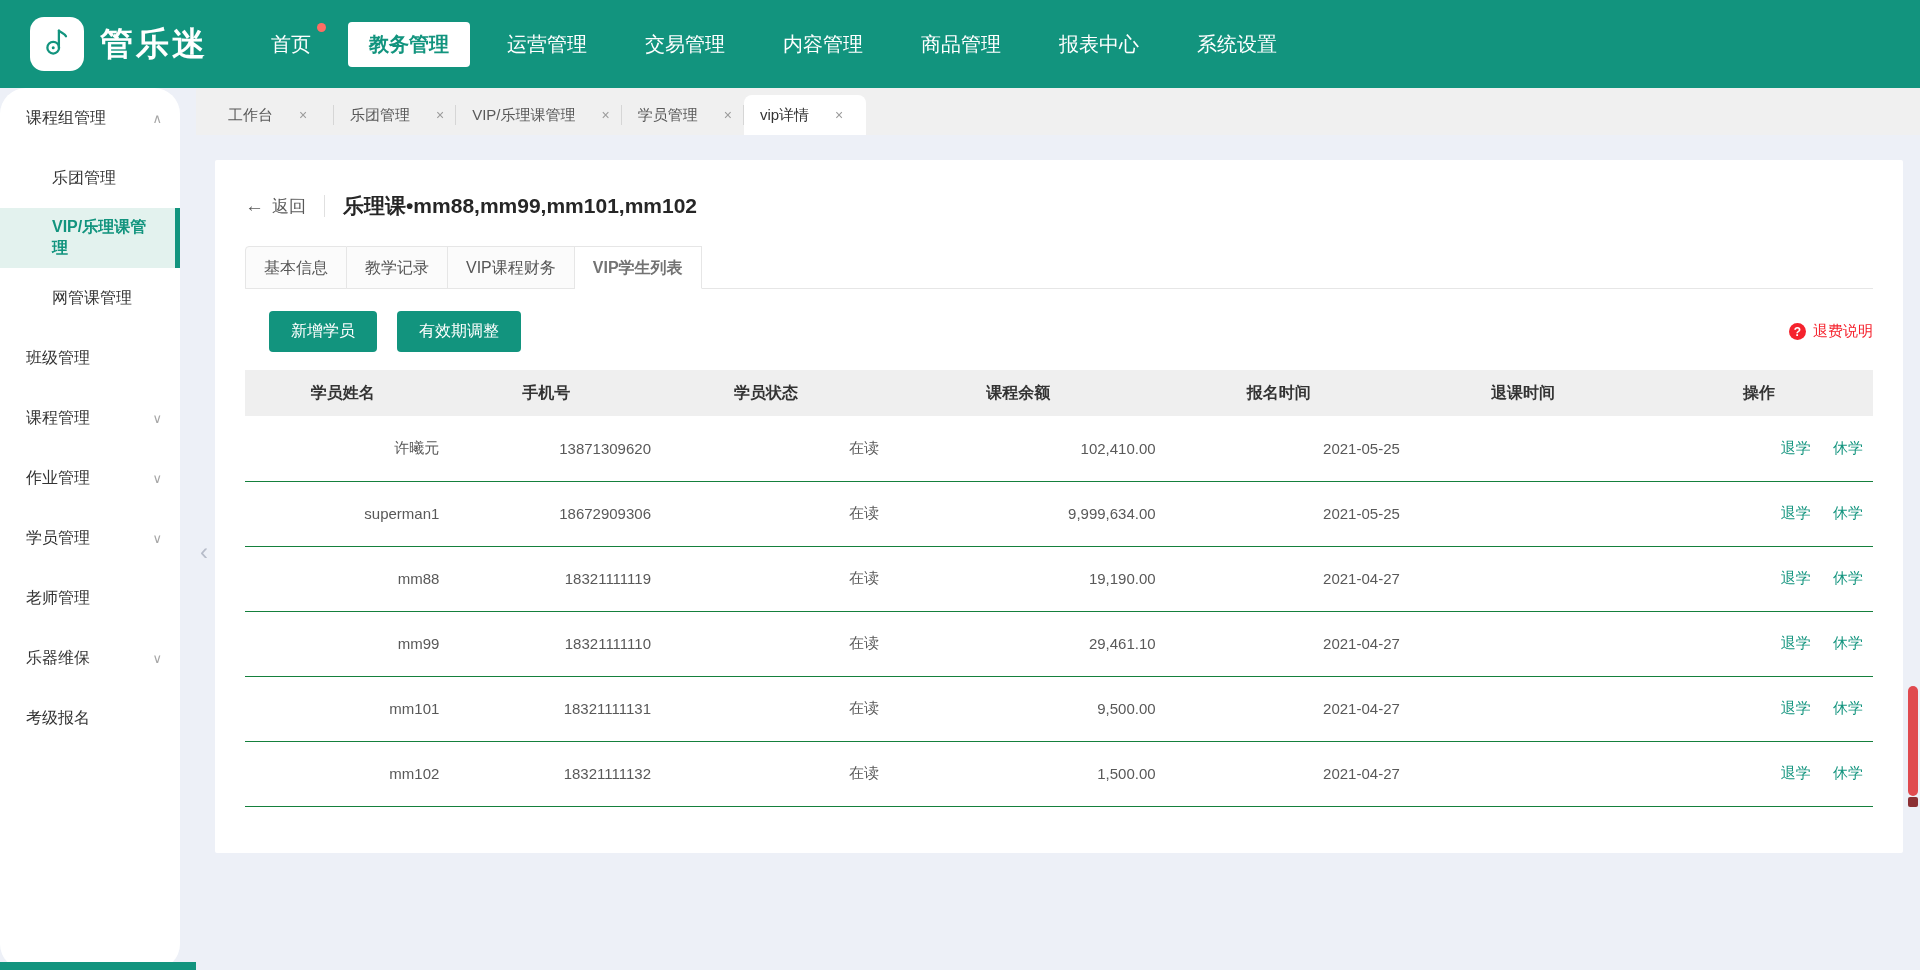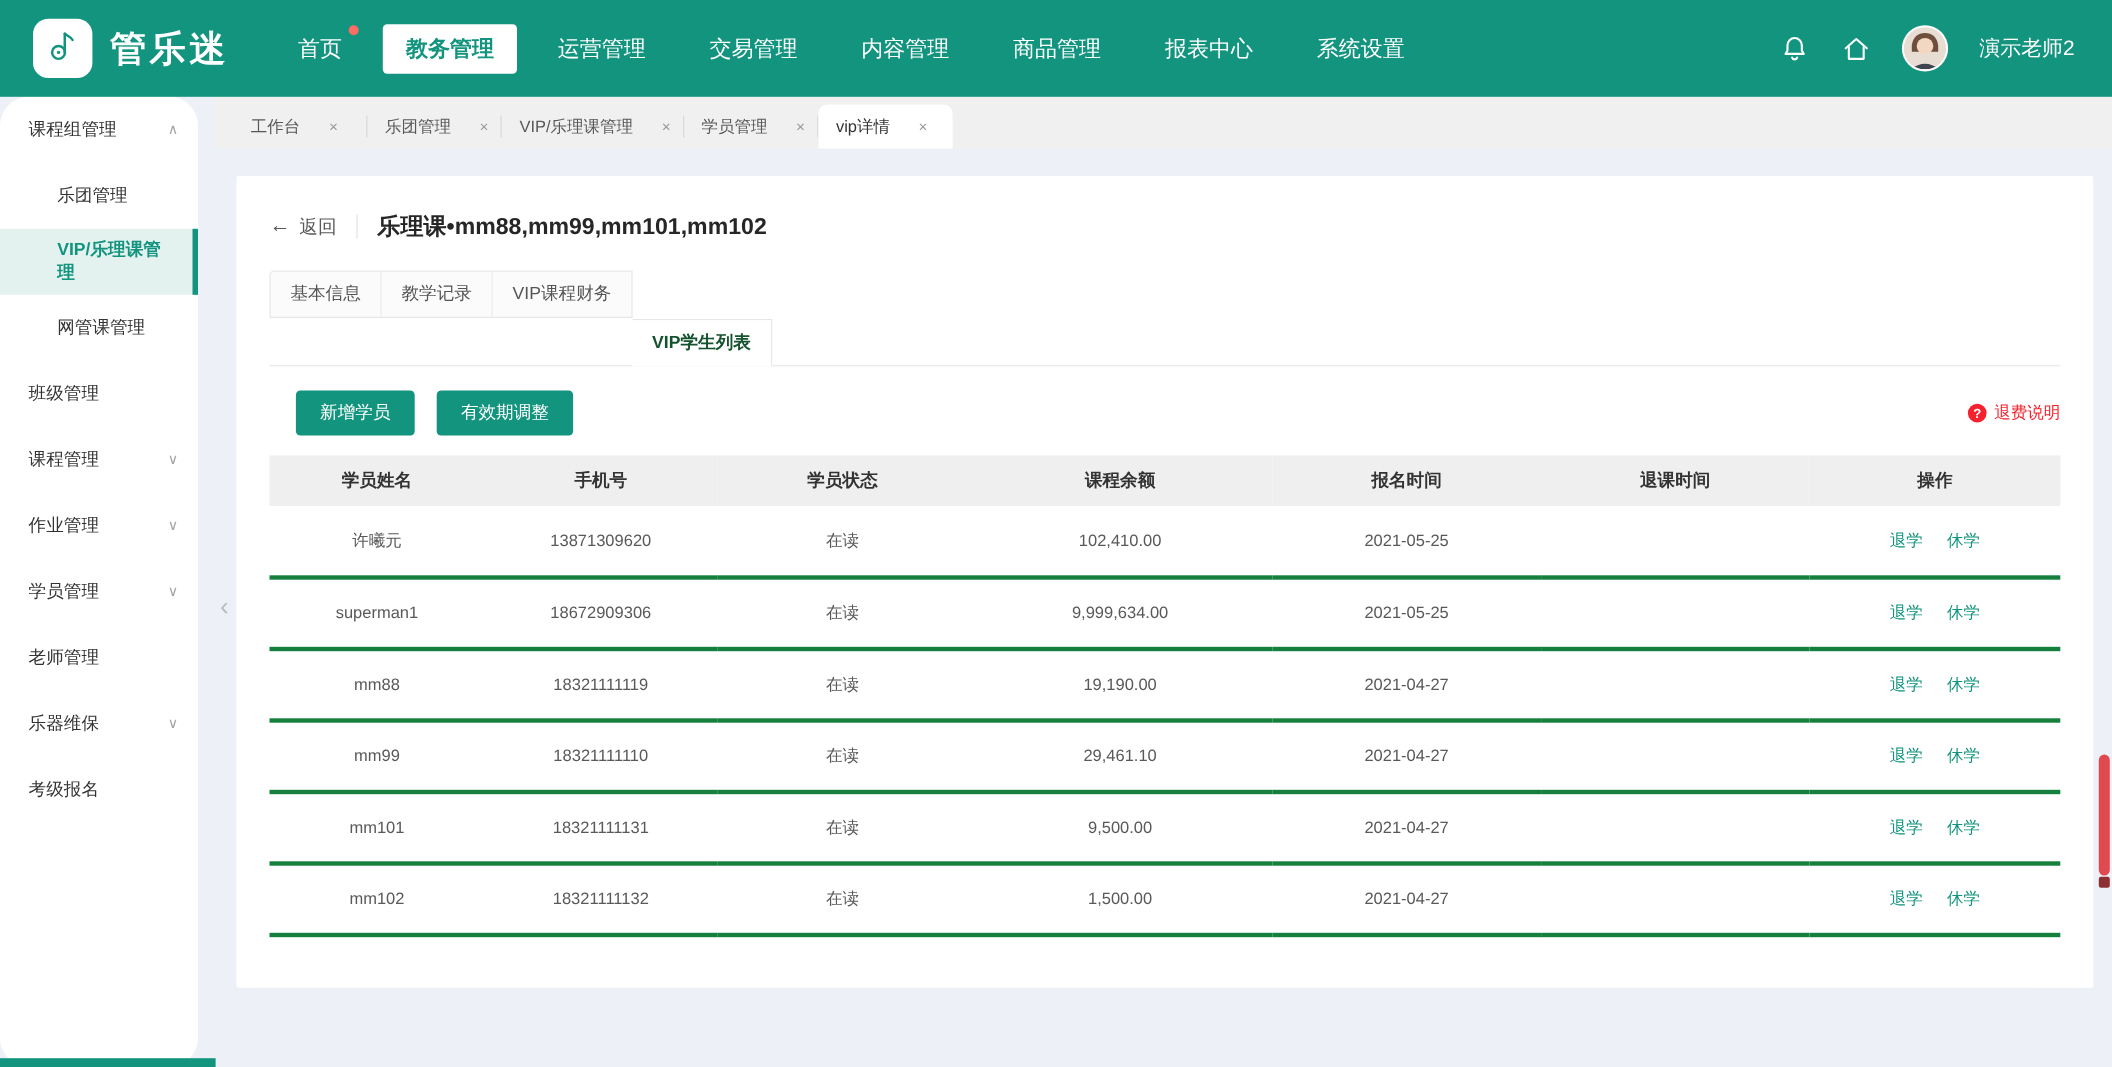--- a/index.html
+++ b/index.html
@@ -49,30 +49,30 @@
   .back-row { display:flex; align-items:center; }
   .back-link { display:flex; align-items:center; gap:8px; color:#595959; font-size:17px; cursor:pointer; }
   .back-arrow { font-size:19px; color:#595959; }
   .v-divider { width:1px; height:22px; background:#e0e0e0; margin:0 18px; }
   .page-title { font-size:21px; font-weight:bold; color:#262626; }
 
   .detail-tabs { margin-top:26px; display:flex; border-bottom:1px solid #e6e6e6; }
   .dtab { height:43px; line-height:41px; min-width:97px; padding:0 18px; text-align:center; font-size:16px; color:#555;
           background:#fbfbfb; border:1px solid #e6e6e6; border-left-width:0; margin-bottom:-1px; cursor:pointer; }
   .dtab:first-child { border-left-width:1px; border-top-left-radius:4px; }
-  .dtab.active { background:#fff; color:#14532d; font-weight:bold; border-bottom-color:#fff;margin-top:44px; }
+  .dtab.active { background:#fff; color:#737373; font-weight:bold; border-bottom-color:#fff; }
 
   .toolbar { margin-top:22px; display:flex; align-items:center;padding-left:24px; }
   .btn { background:#12947e; color:#fff; border:none; border-radius:4px; font-size:16px; padding:10px 22px; margin-right:20px; cursor:pointer; font-family:inherit; }
   .refund { margin-left:auto; display:flex; align-items:center; gap:7px; color:#f5222d; font-size:15px; cursor:pointer; }
   .q-icon { width:17px; height:17px; border-radius:50%; background:#f5222d; color:#fff; font-size:12px; font-weight:bold; display:flex; align-items:center; justify-content:center; }
 
   table.grid { margin-top:18px; width:100%; border-collapse:collapse; table-layout:fixed; }
   .grid th { background:#efefef; height:46px; font-size:16px; font-weight:600; color:#333; }
-  .grid td { height:65px; text-align:center; font-size:15px; color:#595959; border-bottom:4px solid #15803d; background:#fff; }
+  .grid td { height:65px; text-align:right; font-size:15px; color:#595959; border-bottom:1px solid #15803d; background:#fff; }
   .c1{width:12%}.c2{width:13%}.c3{width:14%}.c4{width:17%}.c5{width:15%}.c6{width:15%}.c7{width:14%}
   .action-link { color:#12947e; margin:0 9px; cursor:pointer; }
 
   
   .scroll-thumb { position:absolute; right:2px; top:686px; width:10px; height:110px; background:#e04a4f; border-radius:5px; z-index:40; cursor:pointer; }
   .scroll-thumb-tip { position:absolute; right:2px; top:797px; width:10px; height:10px; background:#8c3034; border-radius:2px; z-index:40; }
 </style>
 </head>
 <body>
 
@@ -98,43 +98,20 @@
     </div>
     <div class="nav-item active"><span>教务管理</span></div>
     <div class="nav-item"><span>运营管理</span></div>
     <div class="nav-item"><span>交易管理</span></div>
     <div class="nav-item"><span>内容管理</span></div>
     <div class="nav-item"><span>商品管理</span></div>
     <div class="nav-item"><span>报表中心</span></div>
     <div class="nav-item"><span>系统设置</span></div>
   </nav>
 
-  <div class="topbar-right">
-    <span class="top-icon">
-      <svg width="27" height="27" viewBox="0 0 24 24" fill="none" stroke="#ffffff" stroke-width="1.7" stroke-linecap="round" stroke-linejoin="round">
-        <path d="M12 3.2a5.8 5.8 0 0 0-5.8 5.8v4.2L4.6 16h14.8l-1.6-2.8V9A5.8 5.8 0 0 0 12 3.2z"></path>
-        <path d="M10 19a2.1 2.1 0 0 0 4 0"></path>
-      </svg>
-    </span>
-    <span class="top-icon">
-      <svg width="27" height="27" viewBox="0 0 24 24" fill="none" stroke="#ffffff" stroke-width="1.7" stroke-linecap="round" stroke-linejoin="round">
-        <path d="M3.5 11.5 12 4l8.5 7.5"></path>
-        <path d="M6 10.5V20h12v-9.5"></path>
-      </svg>
-    </span>
-    <span class="avatar-ring">
-      <svg width="38" height="38" viewBox="0 0 38 38">
-        <rect width="38" height="38" fill="#e8ddd2"></rect>
-        <path d="M7 16 q2-11 12-11 q10 0 12 11 v6 h-24 z" fill="#6e4f3d"></path>
-        <circle cx="19" cy="17" r="7.5" fill="#f2d7c2"></circle>
-        <path d="M6 38 q13-10 26 0 z" fill="#3f4450"></path>
-      </svg>
-    </span>
-    <span class="user-name">演示老师2</span>
-  </div>
 </header>
 
 <aside class="sidebar">
   <div class="side-item">
     <span>课程组管理</span>
     <span class="side-chevron">∧</span>
   </div>
   <div class="side-item sub">
     <span>乐团管理</span>
   </div>

